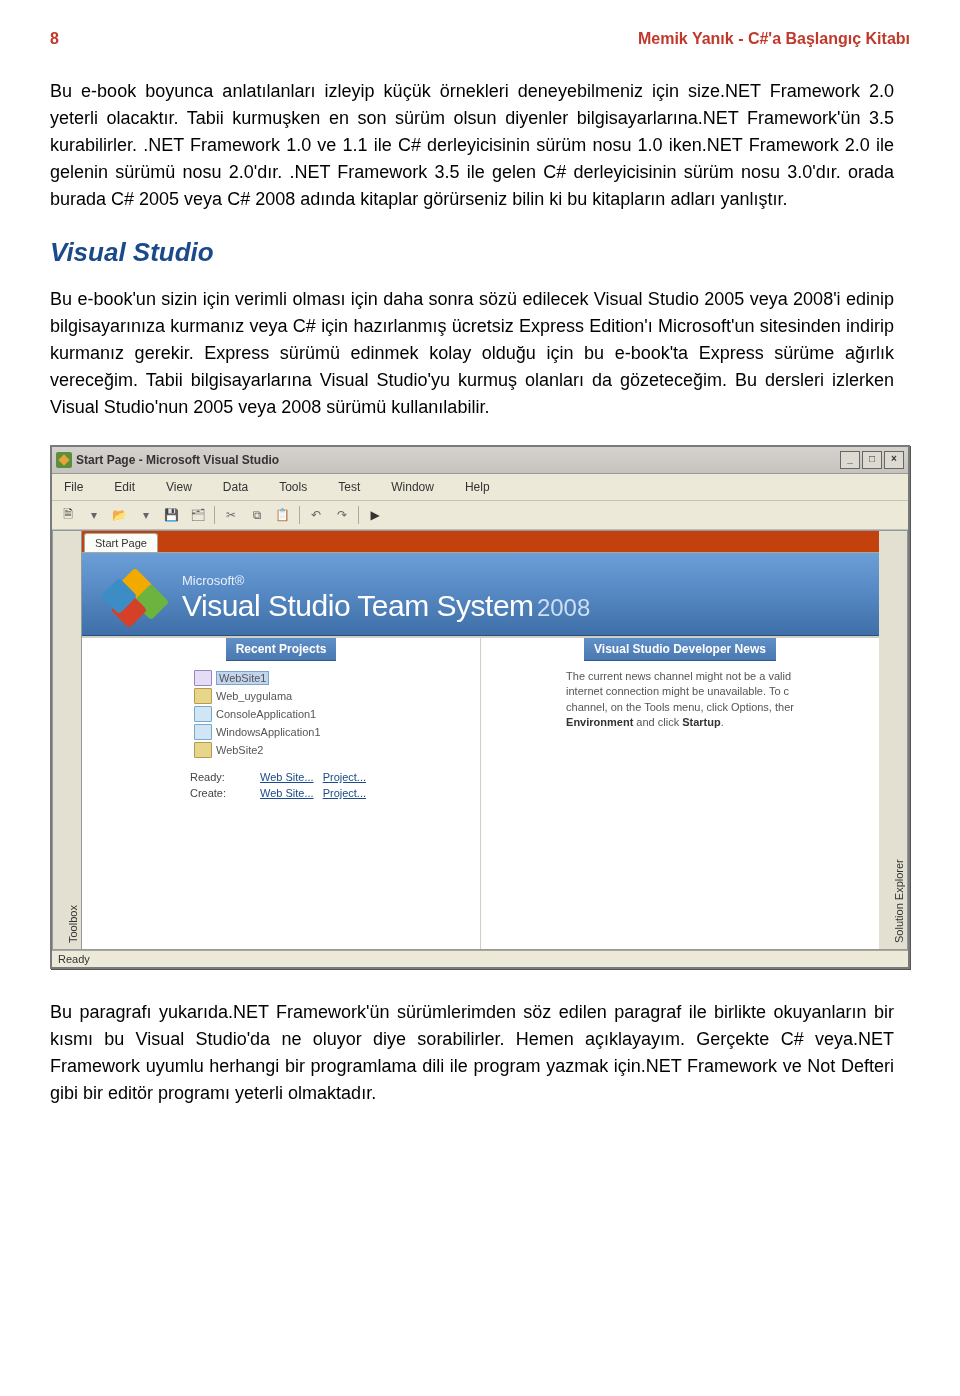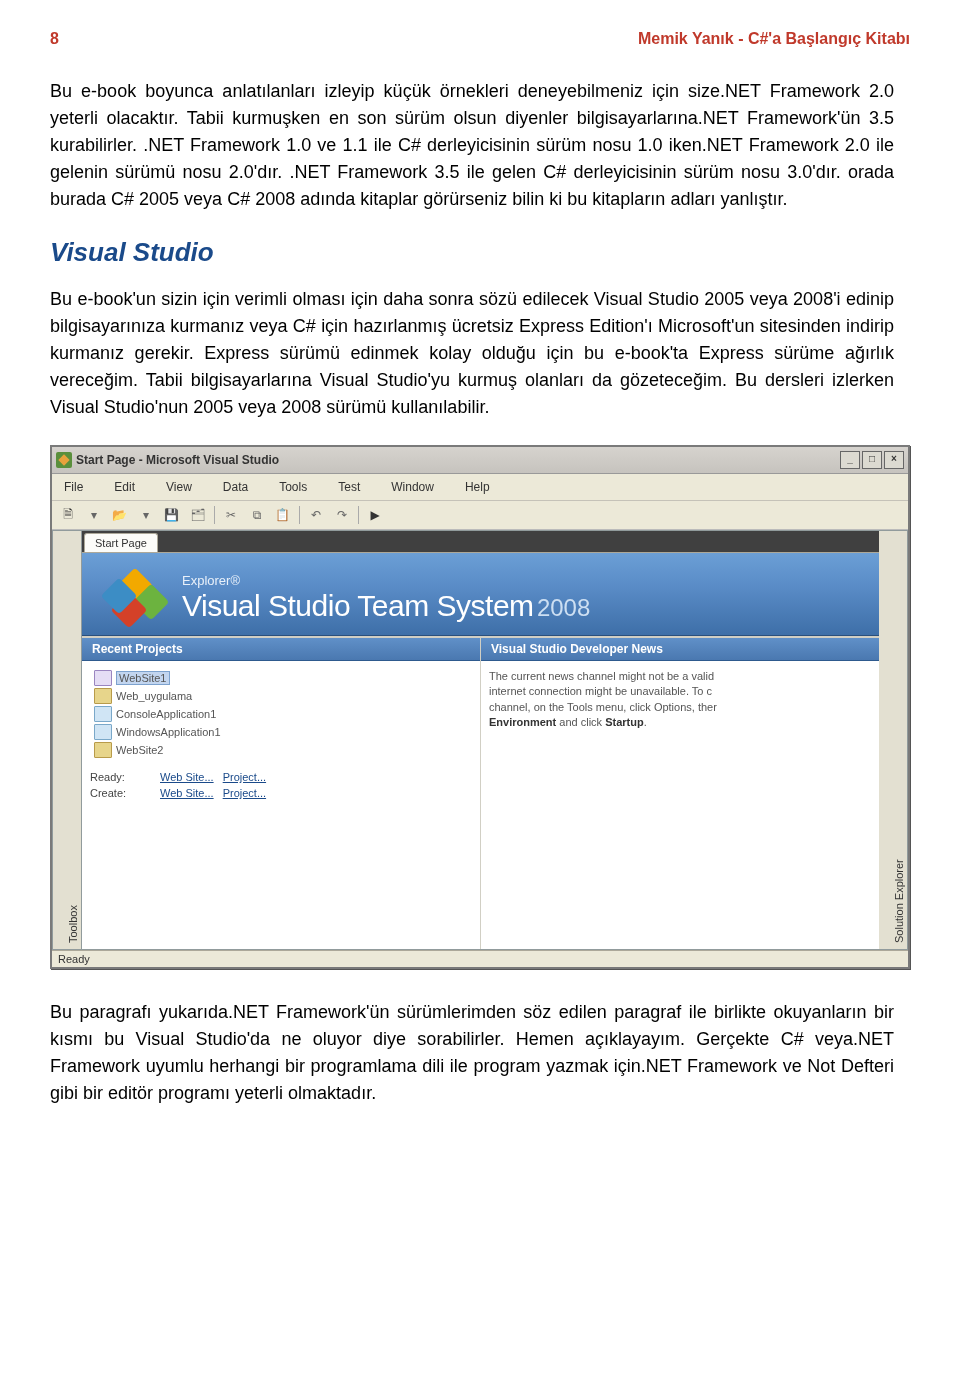--- a/index.html
+++ b/index.html
@@ -165,21 +165,21 @@
     flex: 1;
     display: flex;
     flex-direction: column;
     background: #fff;
     border: 1px solid #919b9c;
     border-left: none;
     border-right: none;
     overflow: hidden;
   }
   .tab-strip {
-    background: #404040;
+    background: #c2410c;
     border-bottom: 1px solid #aca899;
     padding: 2px 2px 0 2px;
     display: flex;
   }
   .tab {
     background: #fcfcf9;
     border: 1px solid #aca899;
     border-bottom: none;
     padding: 3px 10px;
     font-size: 11px;
@@ -214,20 +214,21 @@
     flex: 1;
     background: #fff;
     border-top: 2px solid #d1cfc4;
   }
   .col {
     flex: 1;
     display: flex;
     flex-direction: column;
     border-right: 1px solid #d1cfc4;
     min-width: 0;
+    align-items: center;
   }
   .col:last-child { border-right: none; }
   .col-header {
     background: linear-gradient(#6090c8, #4a78b0);
     color: #fff;
     font-weight: bold;
     font-size: 12px;
     padding: 4px 10px;
     border-bottom: 1px solid #2e5a8e;
   }
@@ -358,21 +359,21 @@
         </div>
 
         <div class="banner">
           <div class="banner-logo">
             <div class="a a1"></div>
               <div class="a a2"></div>
               <div class="a a3"></div>
               <div class="a a4"></div>
           </div>
           <div class="banner-text">
-            <div class="banner-ms">Explorer®</div>
+            <div class="banner-ms">Microsoft®</div>
             <div>
               <span class="banner-prod">Visual Studio Team System</span>
               <span class="banner-year">2008</span>
             </div>
           </div>
         </div>
 
         <div class="content-cols">
           <div class="col">
             <div class="col-header">Recent Projects</div>

